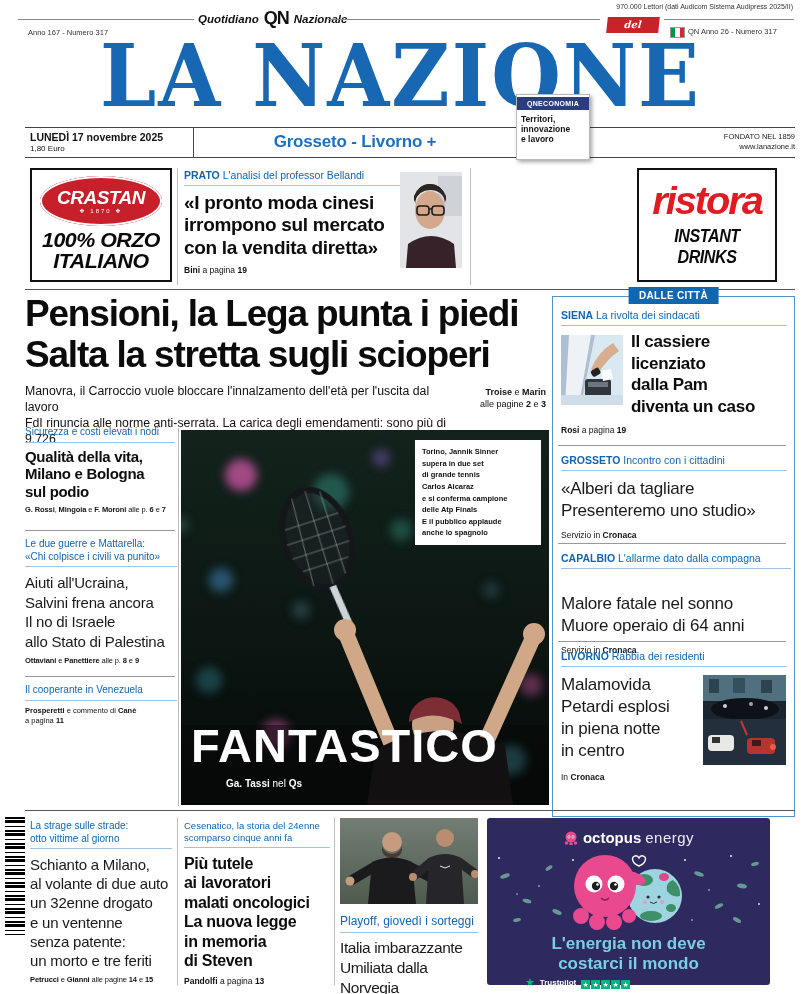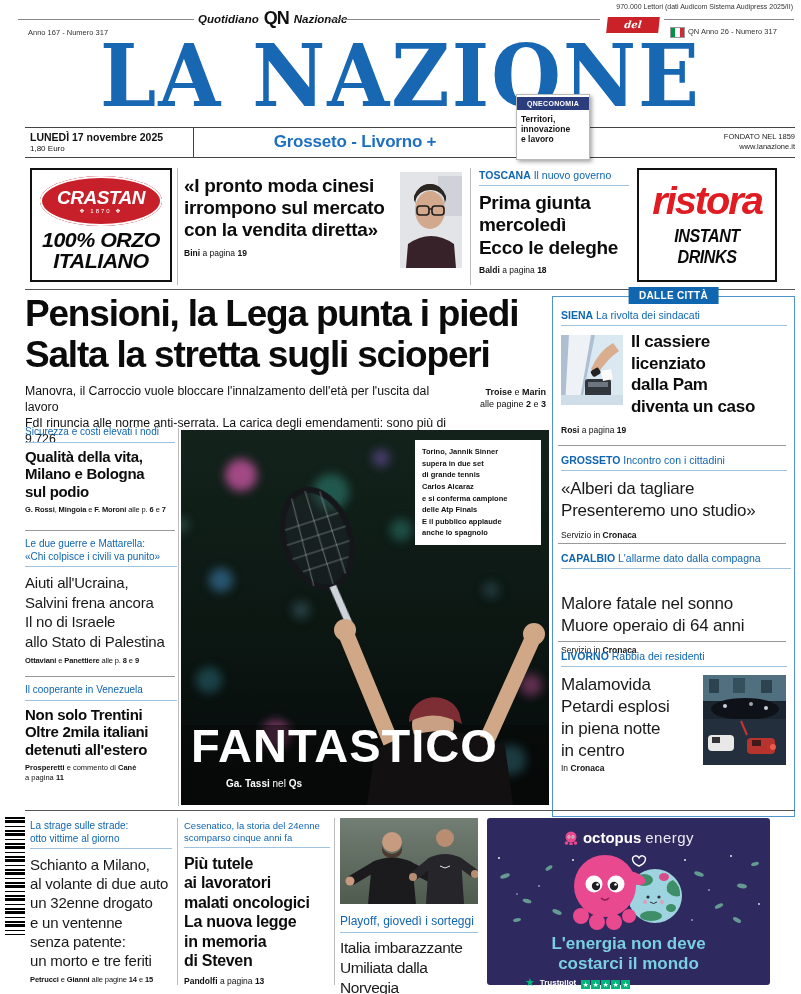--- a/index.html
+++ b/index.html
@@ -139,48 +139,42 @@
     </div>
     <div class="crastan-lines">
       <div>100% ORZO</div>
       <div>ITALIANO</div>
     </div>
   </div>
 
   <div class="vline" style="left:177px;top:168px;height:117px;"></div>
 
   <div class="abs" style="left:184px;top:169px;width:280px;">
+    <div class="kicker" style="width:236px;">
+      <span class="city">PRATO</span><span> L'analisi del professor Bellandi</span>
+    </div>
     <div class="hl-bold pre" style="font-size:19px;margin-top:6px;width:215px;">«I pronto moda cinesi
 irrompono sul mercato
 con la vendita diretta»</div>
     <div class="byline" style="margin-top:6px;"><span class="b">Bini</span><span> a pagina </span><span class="b">19</span></div>
   </div>
   <svg class="abs" style="left:400px;top:172px;" width="62" height="96" viewBox="0 0 62 96">
     <rect width="62" height="96" fill="#e3e4e8"></rect>
     <rect x="38" y="4" width="24" height="40" fill="#cfd2d8"></rect>
     <path d="M6,96 L56,96 L54,72 Q31,56 8,72 Z" fill="#38222a"></path>
     <ellipse cx="30" cy="38" rx="15" ry="19" fill="#d2a98c"></ellipse>
     <path d="M15,32 Q17,16 30,16 Q44,16 45,32 L45,26 Q42,12 30,12 Q18,12 15,26 Z" fill="#2c2623"></path>
     <path d="M14,30 q5,-12 16,-12 q12,0 16,12 l0,-6 q-5,-12 -16,-12 q-11,0 -16,12 z" fill="#2c2623"></path>
     <rect x="17" y="34" width="12" height="9" rx="3" fill="none" stroke="#1c1c1c" stroke-width="1.6"></rect>
     <rect x="32" y="34" width="12" height="9" rx="3" fill="none" stroke="#1c1c1c" stroke-width="1.6"></rect>
     <line x1="29" y1="37" x2="32" y2="37" stroke="#1c1c1c" stroke-width="1.4"></line>
   </svg>
 
   <div class="vline" style="left:470px;top:168px;height:117px;"></div>
 
-  <div class="abs" style="left:479px;top:169px;width:150px;">
-    <div class="kicker">
-      <span class="city">TOSCANA</span><span> Il nuovo governo</span>
-    </div>
-    <div class="hl-bold pre" style="font-size:19px;margin-top:6px;">Prima giunta
-mercoledì
-Ecco le deleghe</div>
-    <div class="byline" style="margin-top:6px;"><span class="b">Baldi</span><span> a pagina </span><span class="b">18</span></div>
-  </div>
 
   <div class="abs ad-ristora">
     <div class="ristora-brand">ristora</div>
     <div class="ristora-sub">INSTANT DRINKS</div>
   </div>
 
   <div class="hline" style="left:25px;top:289px;width:770px;background:#555;"></div>
 
   <div class="abs main-hl pre">Pensioni, la Lega punta i piedi
 Salta la stretta sugli scioperi</div>
@@ -202,23 +196,20 @@
 «Chi colpisce i civili va punito»</div>
     <div class="hl-light pre" style="font-size:15px;margin-top:6px;">Aiuti all'Ucraina,
 Salvini frena ancora
 Il no di Israele
 allo Stato di Palestina</div>
     <div class="byline" style="font-size:7.5px;margin-top:5px;letter-spacing:-0.1px;"><span class="b">Ottaviani</span><span> e </span><span class="b">Panettiere</span><span> alle p. </span><span class="b">8</span><span> e </span><span class="b">9</span></div>
   </div>
   <div class="sep" style="left:25px;top:676px;width:150px;"></div>
   <div class="abs" style="left:25px;top:684px;width:152px;">
     <div class="kicker" style="font-size:10px;">Il cooperante in Venezuela</div>
-    <div class="hl-bold pre" style="font-size:15px;margin-top:5px;">Non solo Trentini
-Oltre 2mila italiani
-detenuti all'estero</div>
     <div class="byline pre" style="font-size:7.5px;margin-top:5px;"><span class="b">Prosperetti</span><span> e commento di </span><span class="b">Canè</span><span>
 a pagina </span><span class="b">11</span></div>
   </div>
 
   <div class="vline" style="left:178px;top:428px;height:378px;"></div>
 
   <div class="abs" style="left:181px;top:430px;width:368px;height:375px;background:#be185d;">
     <svg width="368" height="375" viewBox="0 0 368 375">
       <defs>
         <linearGradient id="bg" x1="0" y1="0" x2="0" y2="1">
@@ -329,21 +320,21 @@
     <div class="sep" style="left:5px;top:344px;width:228px;"></div>
 
     <div class="abs" style="left:8px;top:353px;width:226px;">
       <div class="kicker">
         <span class="city">LIVORNO</span><span> Rabbia dei residenti</span>
       </div>
       <div class="hl-light pre" style="font-size:17px;margin-top:7px;width:140px;">Malamovida
 Petardi esplosi
 in piena notte
 in centro</div>
-      <div class="byline" style=""><span>In </span><span class="b">Cronaca</span></div>
+      <div class="byline" style="margin-top:9px;"><span>In </span><span class="b">Cronaca</span></div>
     </div>
     <svg class="abs" style="left:150px;top:378px;" width="83" height="90" viewBox="0 0 83 90">
       <rect width="83" height="90" fill="#1b2530"></rect>
       <rect width="83" height="26" fill="#51707f"></rect>
       <rect x="6" y="4" width="10" height="14" fill="#2d4450"></rect>
       <rect x="30" y="3" width="12" height="15" fill="#33505c"></rect>
       <rect x="58" y="5" width="11" height="13" fill="#2d4450"></rect>
       <ellipse cx="42" cy="34" rx="34" ry="11" fill="#0e1218"></ellipse>
       <circle cx="22" cy="31" r="2" fill="#c8d2da"></circle>
         <circle cx="48" cy="29" r="2" fill="#98a4ae"></circle>

